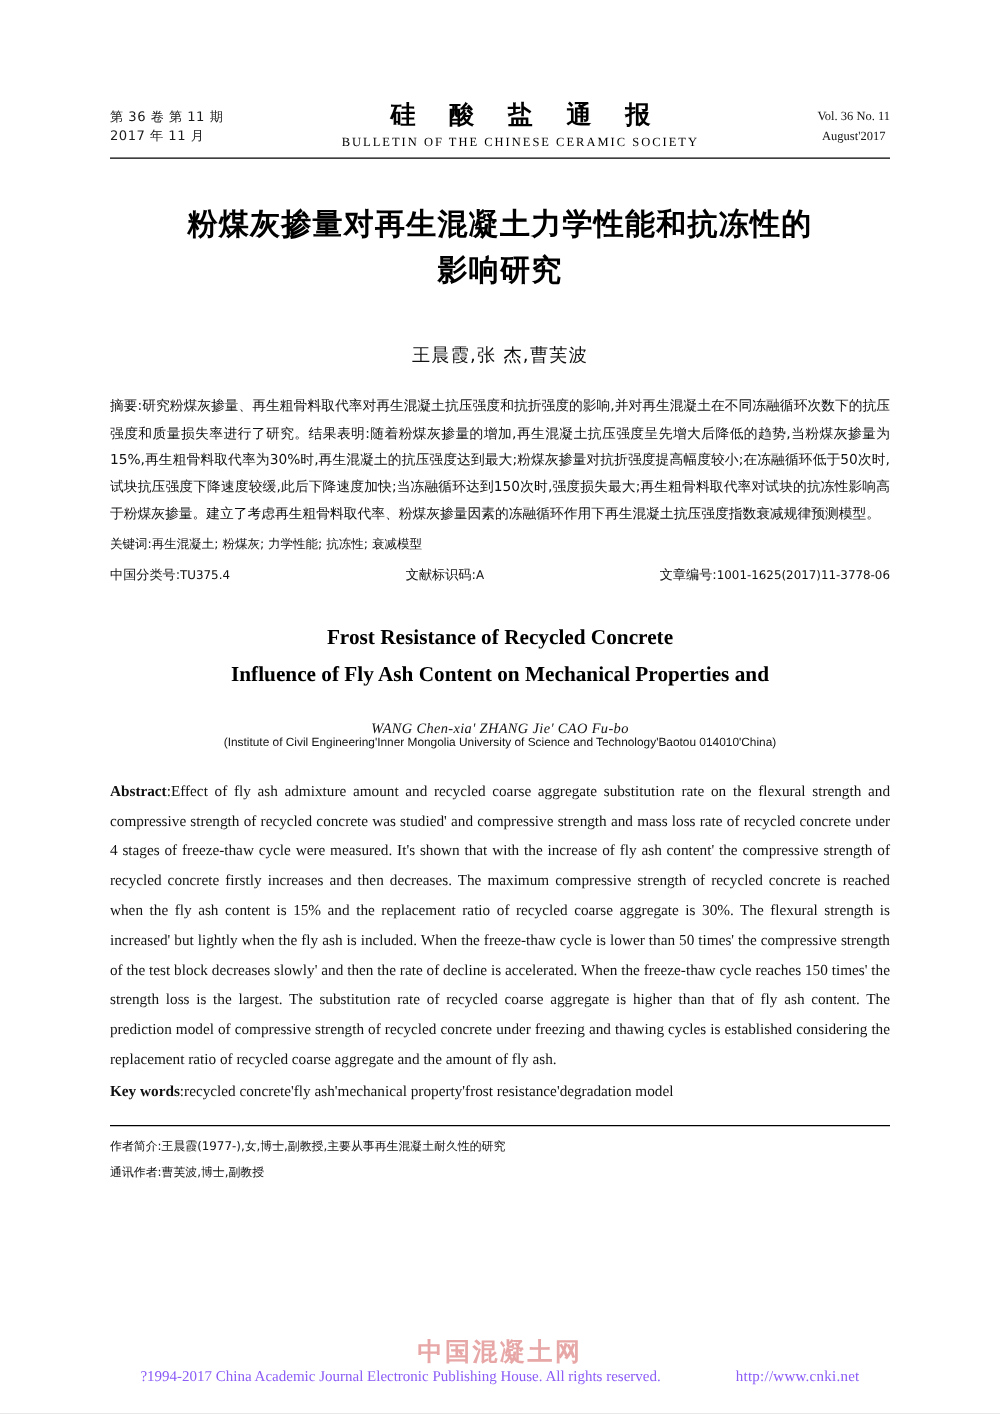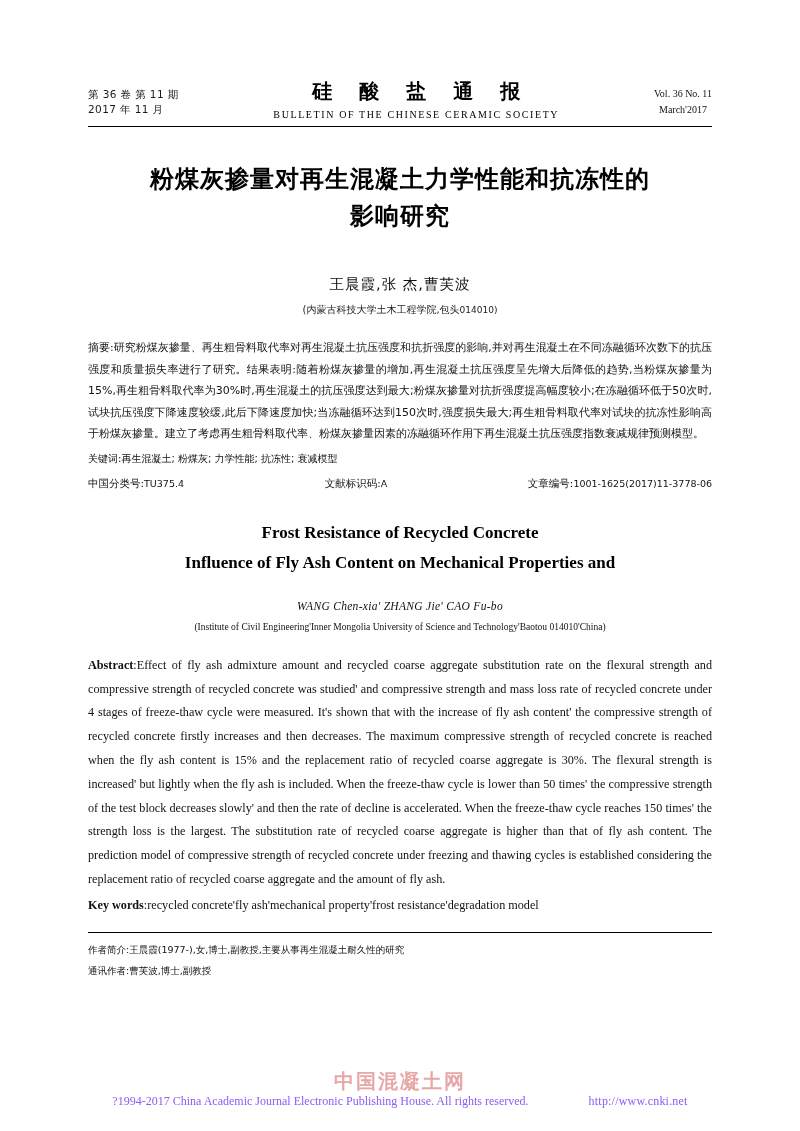--- a/index.html
+++ b/index.html
@@ -140,24 +140,23 @@
   }
   .en-authors {
     font-family: "Liberation Serif", serif;
     font-size: 11.5px;
     font-style: italic;
     text-align: center;
     margin-top: 22px;
     letter-spacing: 0.3px;
   }
   .en-affil {
-    font-family: Liberation Serif, serif;
+    font-family: Liberation Sans, sans-serif;
     font-size: 9.5px;
     text-align: center;
-    margin-top: 10px;
     color: #111;
   }
   .en-abstract {
     font-family: "Liberation Serif", serif;
     font-size: 12.2px;
     line-height: 1.95;
     text-align: justify;
     margin-top: 22px;
     text-indent: 0;
   }
@@ -223,34 +222,31 @@
       <div class="masthead-left">
         <div class="ml-line">第 36 卷 第 11 期</div>
         <div class="ml-line">2017 年 11 月</div>
       </div>
       <div class="masthead-center">
         <div class="journal-cn">硅 酸 盐 通 报</div>
         <div class="journal-en">BULLETIN OF THE CHINESE CERAMIC SOCIETY</div>
       </div>
       <div class="masthead-right">
         <div>Vol. 36   No. 11</div>
-        <div>March'2017</div>
+        <div>August'2017</div>
       </div>
     </div>
     <div class="rule-top"></div>
 
     <div class="cn-title">
       <div>粉煤灰掺量对再生混凝土力学性能和抗冻性的</div>
       <div>影响研究</div>
     </div>
 
     <div class="cn-authors">王晨霞,张   杰,曹芙波</div>
-    <div class="cn-affil">
-      <span>(内蒙古科技大学土木工程学院,包头</span><span class="code">014010)</span>
-    </div>
 
     <div class="cn-abstract">
       <span class="lbl">摘要:</span><span>研究粉煤灰掺量、再生粗骨料取代率对再生混凝土抗压强度和抗折强度的影响,并对再生混凝土在不同冻融循环次数下的抗压强度和质量损失率进行了研究。结果表明:随着粉煤灰掺量的增加,再生混凝土抗压强度呈先增大后降低的趋势,当粉煤灰掺量为15%,再生粗骨料取代率为30%时,再生混凝土的抗压强度达到最大;粉煤灰掺量对抗折强度提高幅度较小;在冻融循环低于50次时,试块抗压强度下降速度较缓,此后下降速度加快;当冻融循环达到150次时,强度损失最大;再生粗骨料取代率对试块的抗冻性影响高于粉煤灰掺量。建立了考虑再生粗骨料取代率、粉煤灰掺量因素的冻融循环作用下再生混凝土抗压强度指数衰减规律预测模型。</span>
     </div>
 
     <div class="cn-keywords">
       <span>关键词:</span><span>再生混凝土;  粉煤灰;  力学性能;  抗冻性;  衰减模型</span>
     </div>
 
     <div class="cn-meta">

